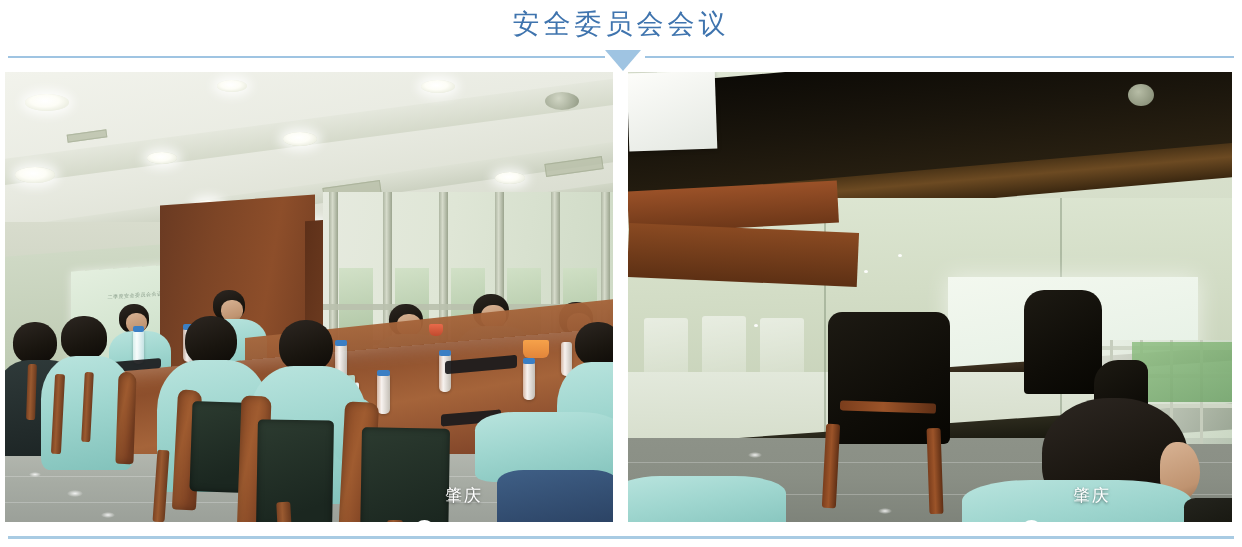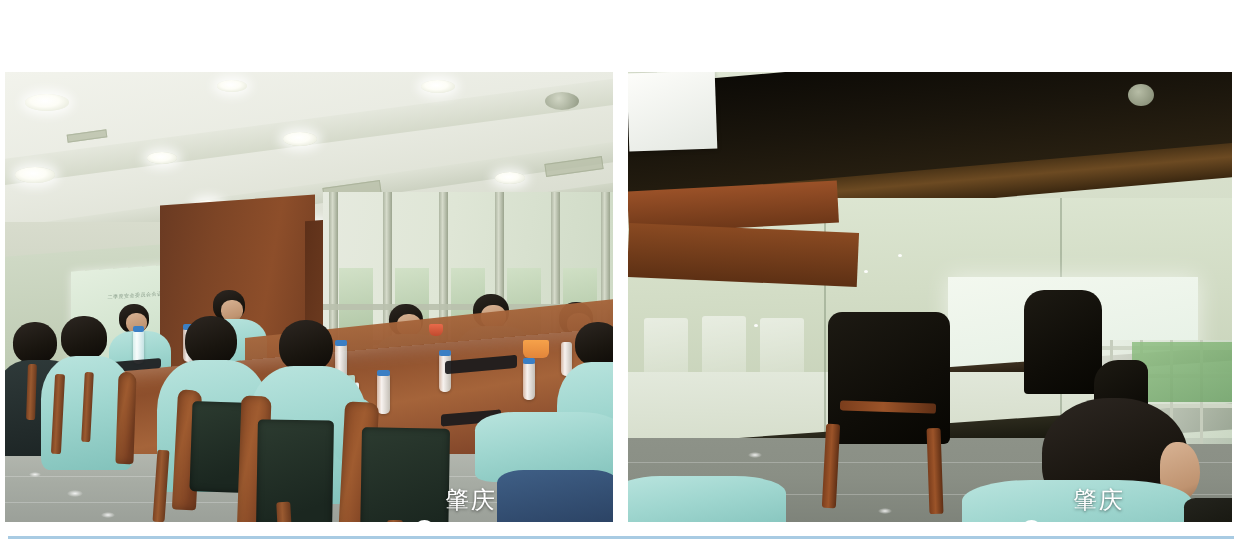--- a/index.html
+++ b/index.html
@@ -250,35 +250,41 @@
     background:linear-gradient(180deg,#9a5128,#6d3718); transform:rotate(-3deg);
   }
   .R-deskL{
     left:-6px; top:400px; width:230px; height:54px;
     background:linear-gradient(180deg,#8a4a22,#5d3014); transform:rotate(2.5deg);
   }
 
   
   .wm{ position:absolute; color:#ffffff; text-shadow:0 1px 3px rgba(0,0,0,.55);
        font-family:"Liberation Sans",sans-serif; }
-  .wm-city{ font-size:24px; letter-spacing:2px; }
+  .wm-city{ font-size:17px; letter-spacing:2px; }
   .wm-temp{ font-size:26px; letter-spacing:1px; }
   .cloud-icon{ position:absolute; }
 
   
   .footer-rule{
     position:absolute; left:8px; top:536px; width:1226px; height:3px;
     background:#a8cbe3;
   }
 </style>
 </head>
 <body>
 
 <div class="page">
 
+  <div class="header">
+    <div class="title">安全委员会会议</div>
+    <div class="rule-left"></div>
+    <div class="tri"></div>
+    <div class="rule-right"></div>
+  </div>
 
   <div class="photo" id="photo-left">
 
     <div class="layer L-ceiling"></div>
     <div class="layer L-ceil-band"></div>
     <div class="layer L-ceil-band2"></div>
     <div class="layer L-ceil-band3"></div>
 
     <div class="spot" style="left:20px;  top:22px;  width:44px; height:17px;"></div>
     <div class="spot" style="left:10px;  top:95px;  width:40px; height:16px;"></div>

